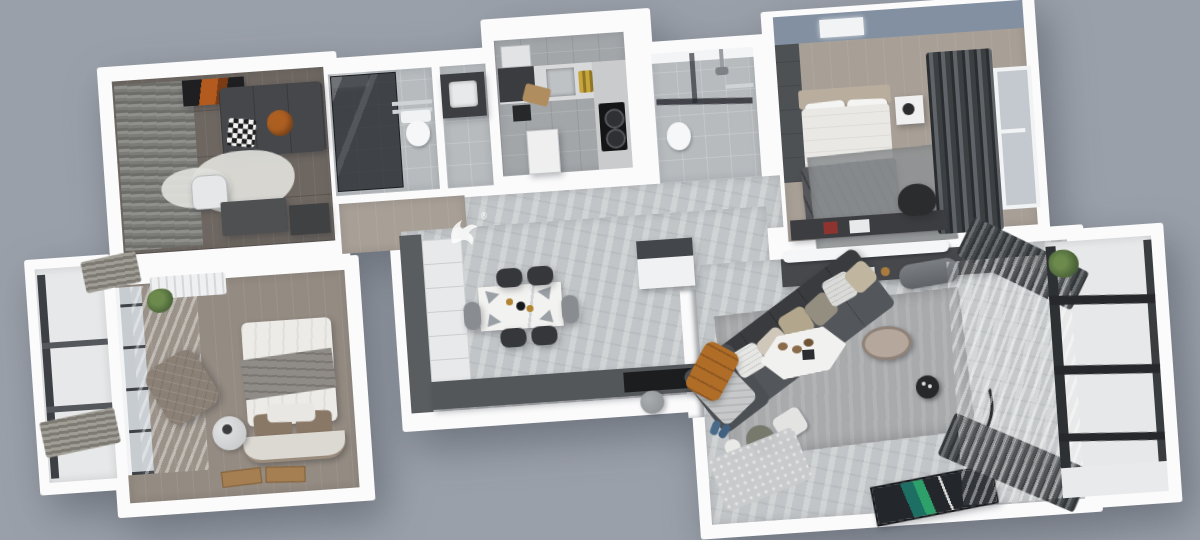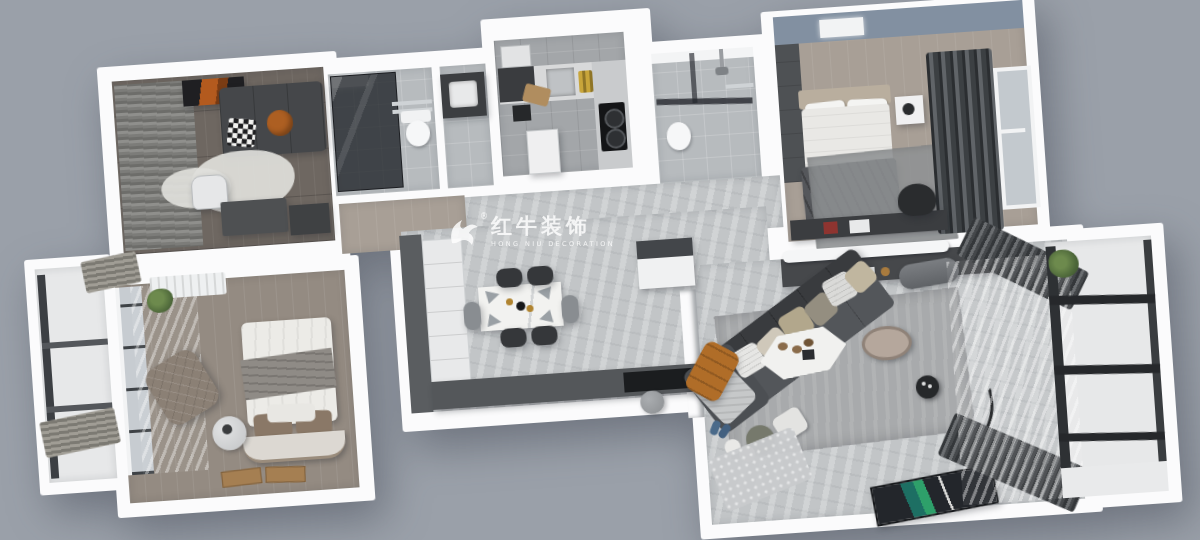--- a/index.html
+++ b/index.html
@@ -230,18 +230,14 @@
     <div class="a" style="left:1048px;top:282px;width:30px;height:28px;background:radial-gradient(circle at 40% 45%,#6d8a4d 25%,#4c6639 65%,#3a5029 100%);border-radius:45% 55% 50% 50%;"></div>
   </div>
 
   <div class="watermark">
     <div class="a" style="position:relative;width:40px;height:36px;">
       <svg width="40" height="36" viewBox="0 0 40 36">
         <path d="M6 28 Q2 12 16 5 Q12 12 17 14 Q26 6 32 12 Q25 13 23 18 Q30 22 26 30 Q21 23 14 26 Q9 29 6 28 Z" fill="rgba(255,255,255,.82)"></path>
       </svg>
       <span class="wm-reg" style="position:absolute;right:-2px;top:-3px;">®</span>
     </div>
-    <div>
-      <div class="wm-title">红牛装饰</div>
-      <div class="wm-sub">HONG NIU DECORATION</div>
-    </div>
   </div>
 </div>
 
 </body></html>

